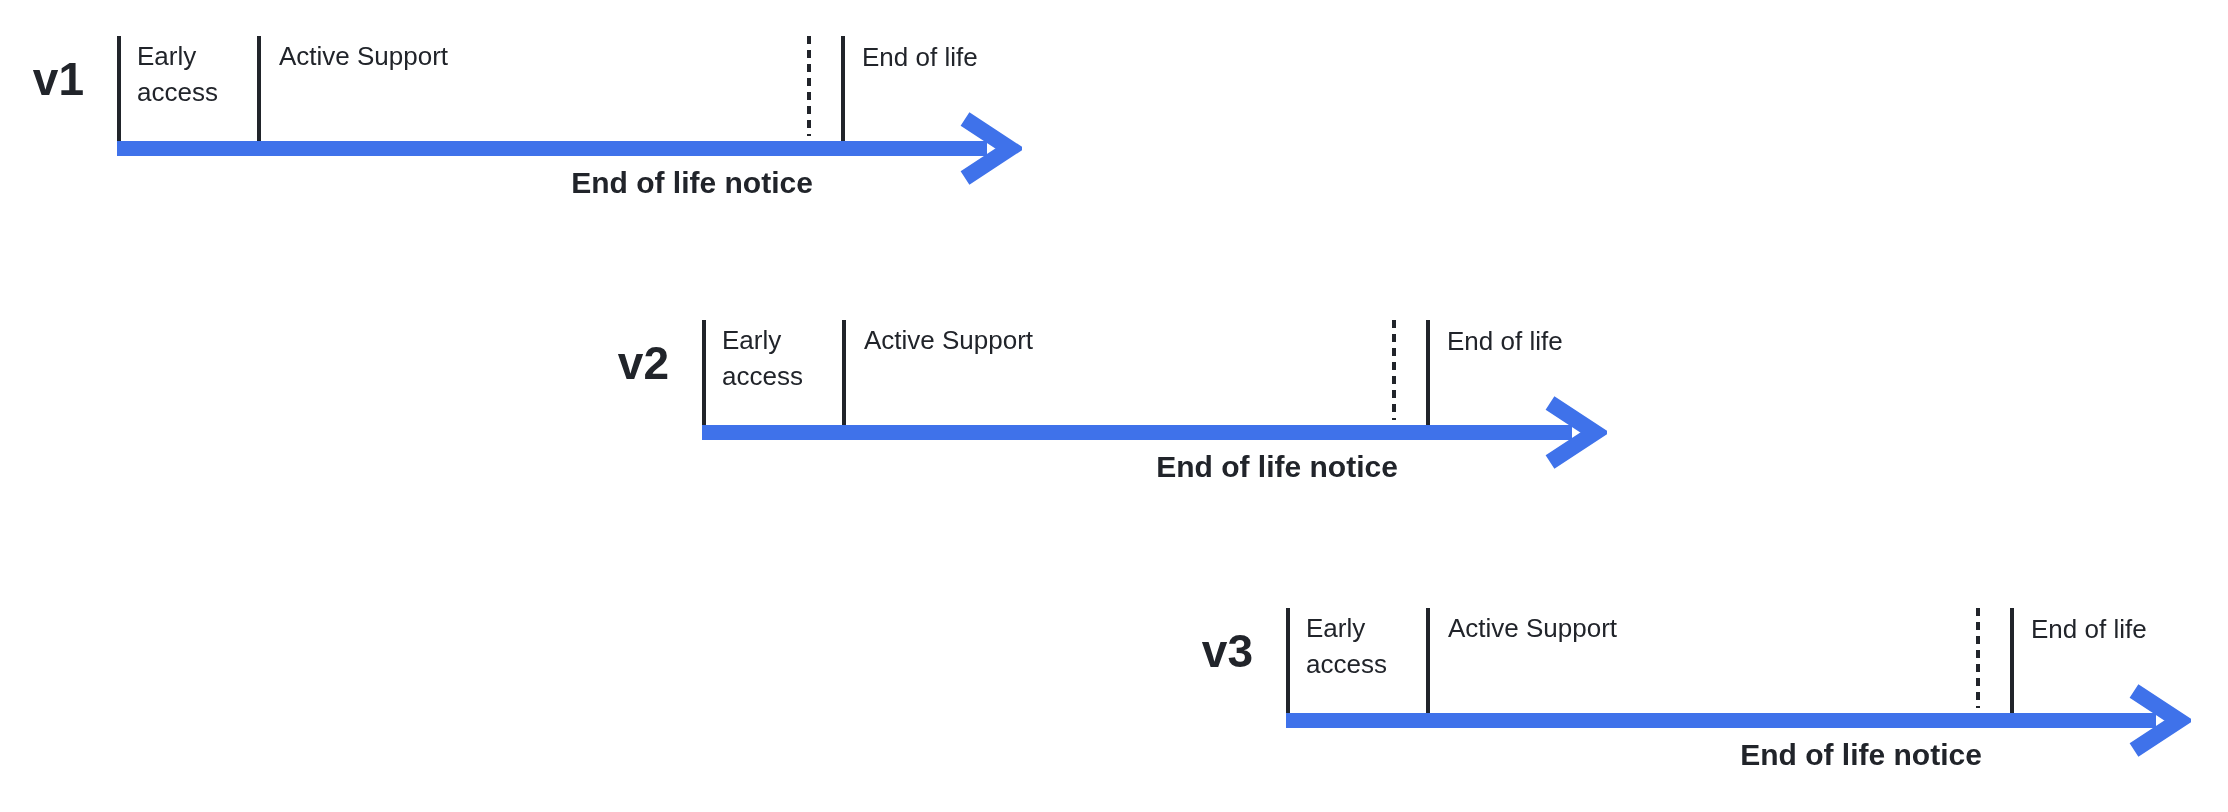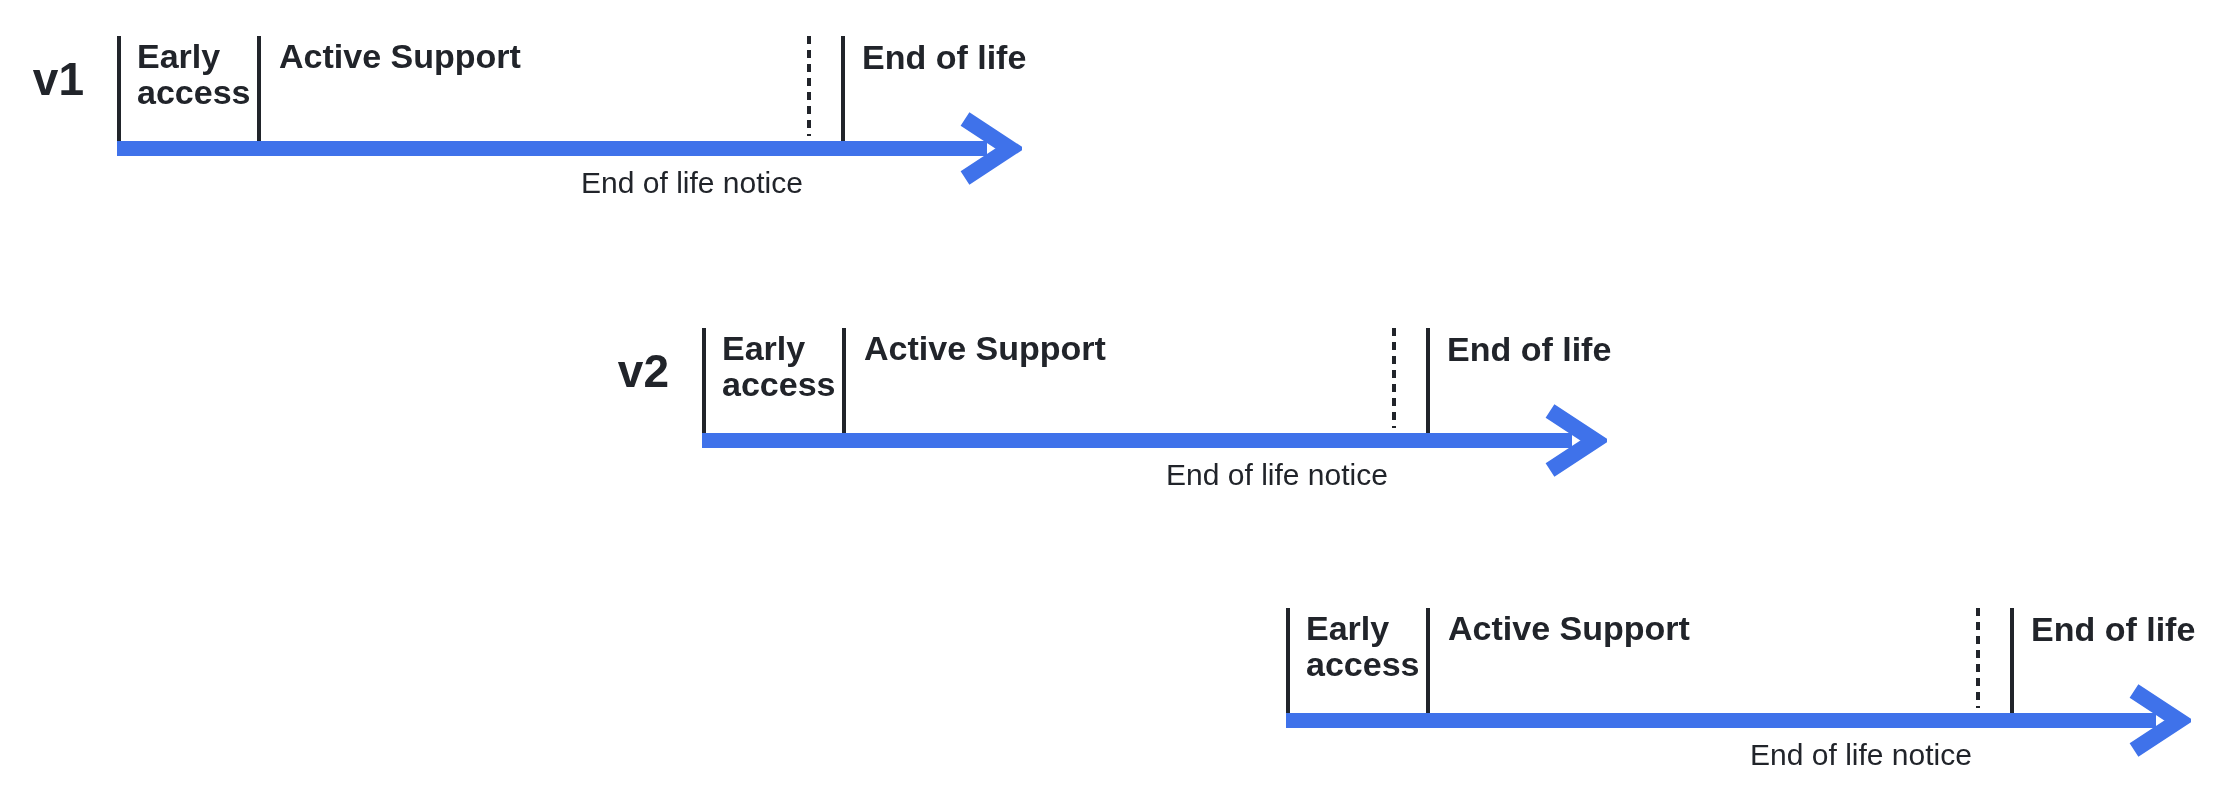--- a/index.html
+++ b/index.html
@@ -14,21 +14,21 @@
     position:relative;
     overflow:hidden;
     font-family:"Liberation Sans",sans-serif;
     color:var(--ink);
   }
   .timeline-row{
     position:absolute;
     width:910px;height:175px;
   }
   .row-v1{left:117px;top:36px;}
-  .row-v2{left:702px;top:328px;}
+  .row-v2{left:702px;top:320px;}
   .row-v3{left:1286px;top:608px;}
 
   .version-label{
     position:absolute;
     left:-233px;top:20px;
     width:200px;
     text-align:right;
     font-size:46px;
     font-weight:700;
     line-height:1;
@@ -43,22 +43,22 @@
   .tick-mid{left:140px;}
   .tick-eol{left:724px;}
   .dashed-line{
     position:absolute;top:0;
     left:690px;
     width:4px;height:100px;
     background:repeating-linear-gradient(to bottom,var(--ink) 0 8px,transparent 8px 14px);
   }
   .phase-label{
     position:absolute;
-    font-size:34px;
-    font-weight:700;
+    font-size:26px;
+    font-weight:400;
     line-height:36px;
   }
   .phase-early{left:20px;top:2px;width:125px;}
   .phase-active{left:162px;top:2px;white-space:nowrap;text-align:right;}
   .phase-eol{left:745px;top:3px;white-space:nowrap;}
   .arrow{
     position:absolute;
     left:0;top:75px;
   }
   .arrow .shaft{fill:var(--arrow);}
@@ -67,21 +67,21 @@
     stroke:var(--arrow);
     stroke-width:16;
     stroke-linejoin:miter;
     stroke-miterlimit:4;
   }
   .notice-label{
     position:absolute;
     left:575px;top:130px;
     transform:translateX(-50%);
     font-size:30px;
-    font-weight:400;
+    font-weight:700;
     white-space:nowrap;
   }
 </style>
 </head>
 <body>
 
 <div class="timeline-row row-v1">
   <div class="version-label">v1</div>
   <div class="tick tick-start"></div>
   <div class="phase-label phase-early">Early access</div>
@@ -107,20 +107,21 @@
   <div class="tick tick-eol"></div>
   <div class="phase-label phase-eol">End of life</div>
   <svg class="arrow" width="905" height="80" viewBox="0 0 905 80">
     <rect class="shaft" x="0" y="30" width="870" height="15"></rect>
     <path class="chev" d="M848 8 L893 37.5 L848 67"></path>
   </svg>
   <div class="notice-label">End of life notice</div>
 </div>
 
 <div class="timeline-row row-v3">
+  <div class="version-label">v3</div>
   <div class="tick tick-start"></div>
   <div class="phase-label phase-early">Early access</div>
   <div class="tick tick-mid"></div>
   <div class="phase-label phase-active">Active Support</div>
   <div class="dashed-line"></div>
   <div class="tick tick-eol"></div>
   <div class="phase-label phase-eol">End of life</div>
   <svg class="arrow" width="905" height="80" viewBox="0 0 905 80">
     <rect class="shaft" x="0" y="30" width="870" height="15"></rect>
     <path class="chev" d="M848 8 L893 37.5 L848 67"></path>

